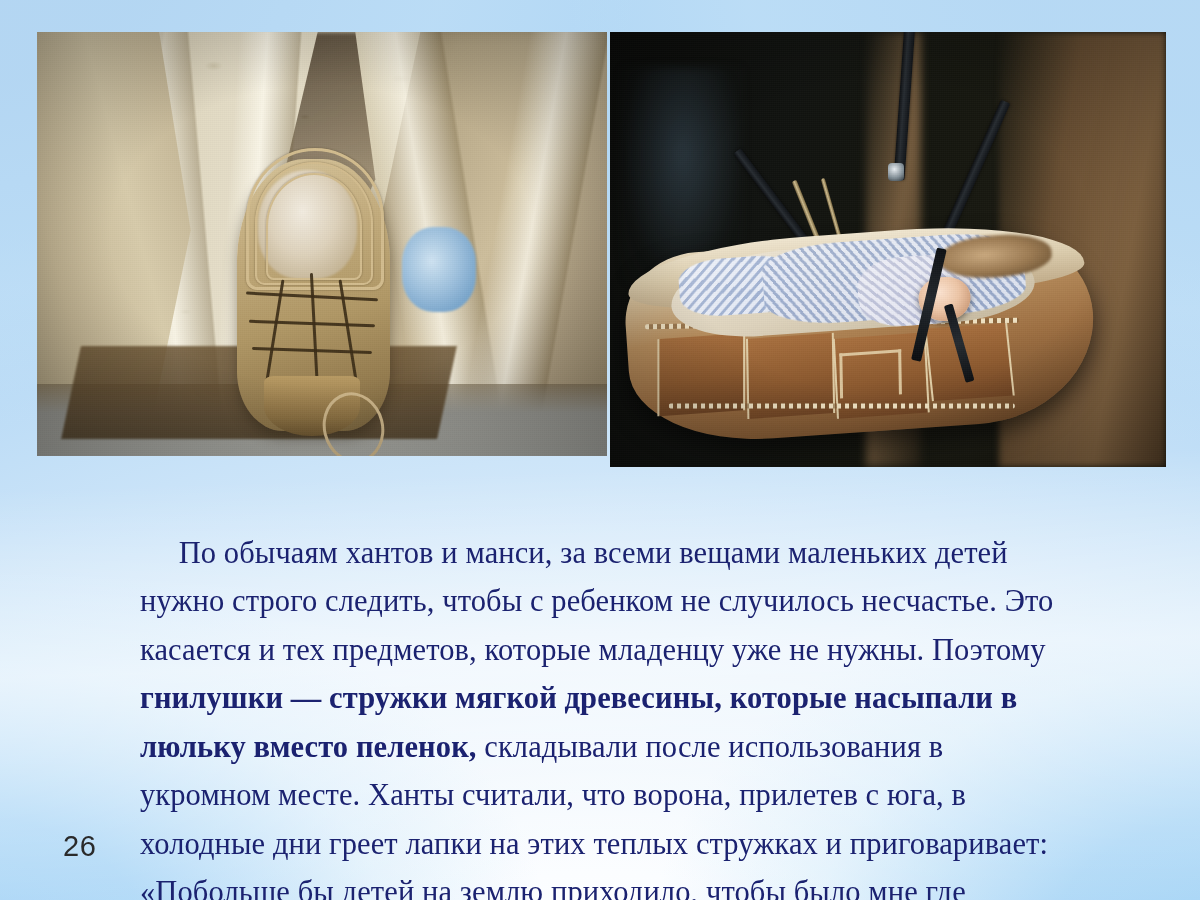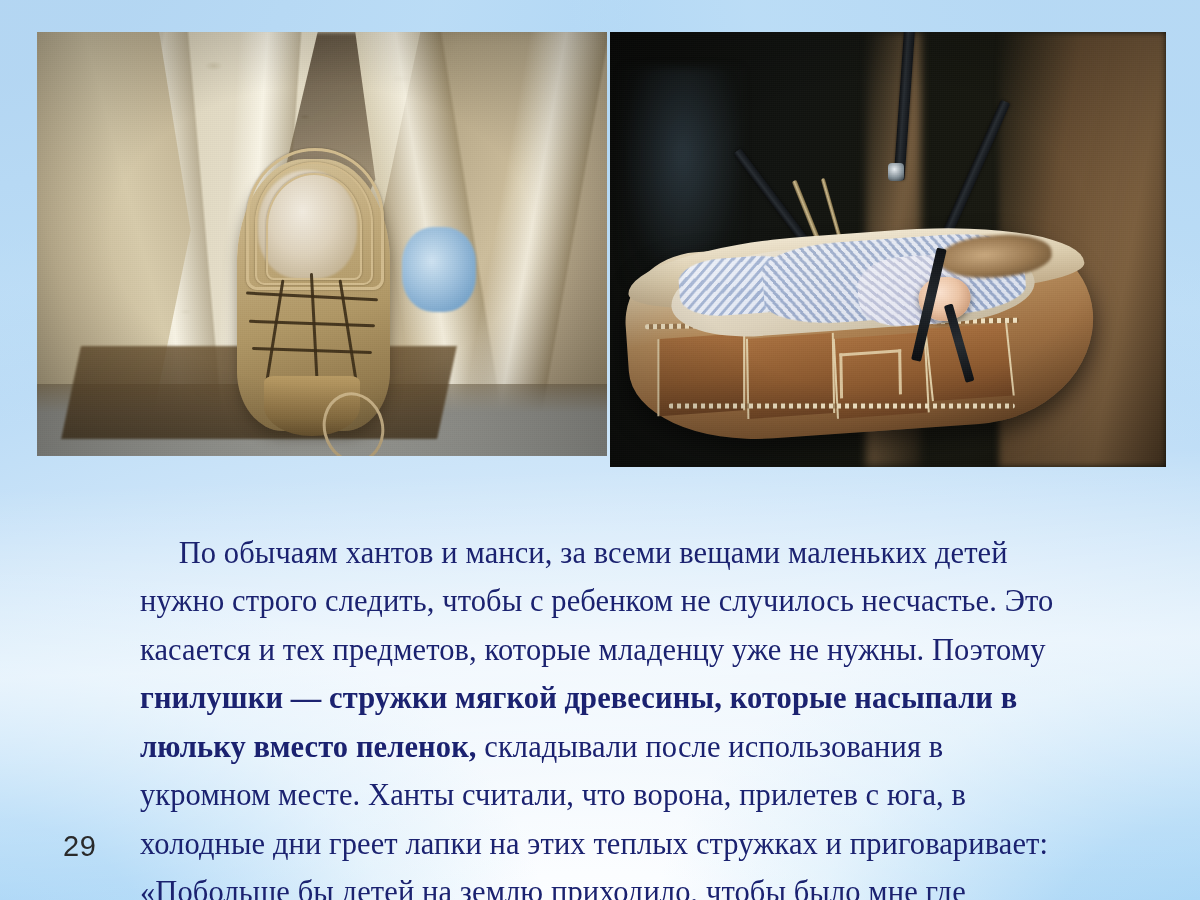--- a/index.html
+++ b/index.html
@@ -457,15 +457,15 @@
     </div>
 
     <div class="ph-l photo-grain"></div>
     <div class="ph-l photo-vignette"></div>
   </div>
 
   <div class="body-text">
     <span> По обычаям хантов и манси, за всеми вещами маленьких детей нужно строго следить, чтобы с ребенком не случилось несчастье. Это касается и тех предметов, которые младенцу уже не нужны. Поэтому </span><b>гнилушки — стружки мягкой древесины, которые насыпали в люльку вместо пеленок,</b><span> складывали после использования в укромном месте. Ханты считали, что ворона, прилетев с юга, в холодные дни греет лапки на этих теплых стружках и приговаривает: «Побольше бы детей на землю приходило, чтобы было мне где погреть свои лапки».</span>
   </div>
 
-  <div class="page-number">29</div>
+  <div class="page-number">26</div>
 
 </div>
 
 </body></html>

